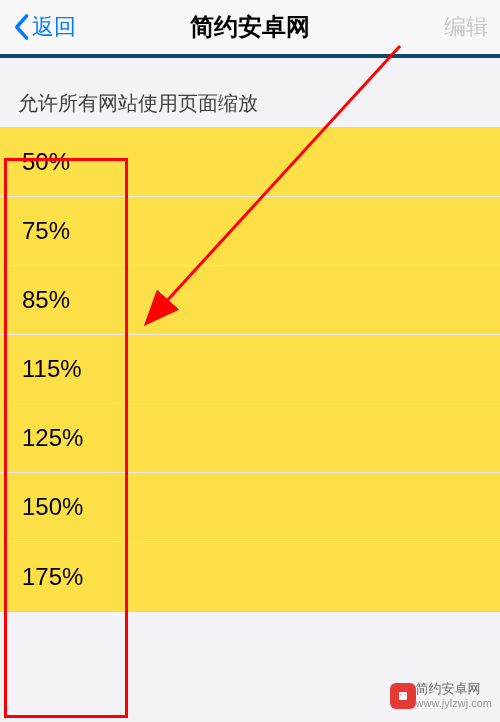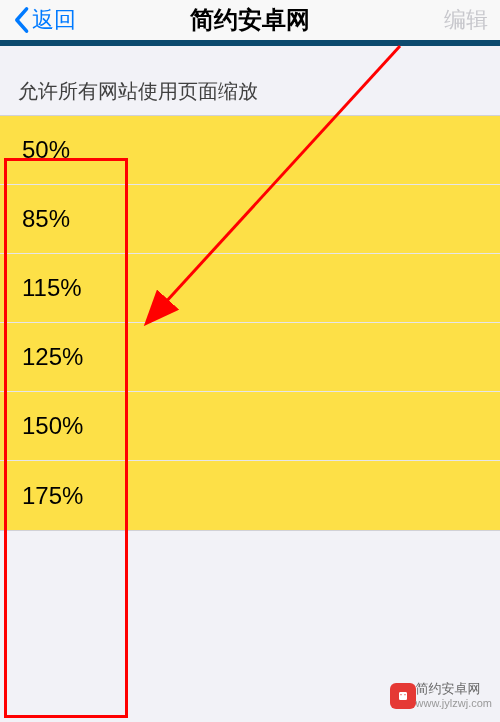--- a/index.html
+++ b/index.html
@@ -6,26 +6,26 @@
     body {
       font-family: -apple-system, "Helvetica Neue", Arial, sans-serif;
       background: #f2f2f7;
       width: 500px;
       height: 722px;
       position: relative;
       overflow: hidden;
     }
     .header {
       background: #f8f8f8;
-      height: 46px;
+      height: 58px;
       display: flex;
       align-items: center;
       justify-content: space-between;
       padding: 0 12px;
-      border-bottom: 6px solid #0c4a6e;
+      border-bottom: 4px solid #0c4a6e;
     }
     .back-btn {
       display: flex;
       align-items: center;
       color: #007aff;
       font-size: 22px;
       cursor: pointer;
     }
     .back-btn svg {
       width: 18px;
@@ -119,20 +119,23 @@
   <div class="edit-btn">编辑</div>
 </div>
 
 <div class="section-header">允许所有网站使用页面缩放</div>
 
 <div class="list">
     <div class="list-item">
       <span>50%</span>
     </div>
     <div class="list-item">
+      <span>75%</span>
+    </div>
+    <div class="list-item">
       <span>85%</span>
     </div>
     <div class="list-item">
       <span>115%</span>
     </div>
     <div class="list-item">
       <span>125%</span>
     </div>
     <div class="list-item">
       <span>150%</span>

